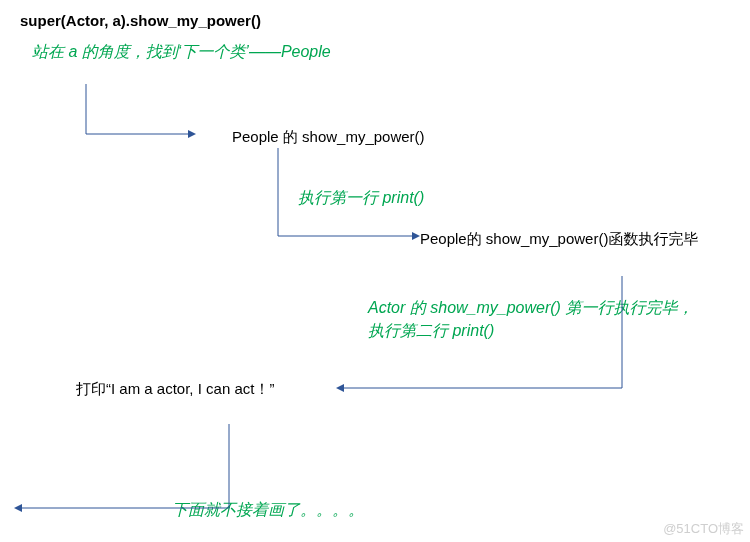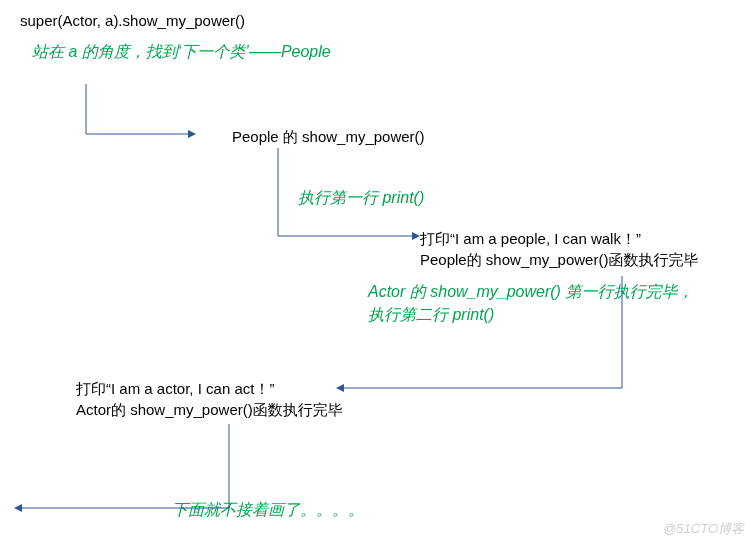--- a/index.html
+++ b/index.html
@@ -27,57 +27,54 @@
     font-size: 16px;
     white-space: nowrap;
     line-height: 1.45;
   }
   .watermark {
     position: absolute;
     right: 6px;
     bottom: 4px;
     color: #cfcfcf;
     font-size: 13px;
-    font-style: italic;
   }
   svg.arrows {
     position: absolute;
     left: 0; top: 0;
     width: 750px; height: 542px;
     pointer-events: none;
   }
   .arrow-line { stroke:#2f5597; stroke-width:1; fill:none; }
   .arrow-head { fill:#2f5597; }
 </style>
 </head>
 <body>
 
-<div class="node" style="left:20px; top:10px;">super(Actor, a).show_my_power()</div>
+<div class="node" style="left:20px; top:10px;font-weight:bold;">super(Actor, a).show_my_power()</div>
 
 <div class="comment" style="left:32px; top:40px;">
   <div>站在 a 的角度，找到‘下一个类’——People</div>
 </div>
 
 <div class="node" style="left:196px; top:126px;margin-left:36px;">People 的 show_my_power()</div>
 
 <div class="comment" style="left:298px; top:186px;">执行第一行 print()</div>
 
 <div class="node" style="left:420px; top:228px;">
-  <div>打印“I am a people, I can walk！”</div>
   <div>People的 show_my_power()函数执行完毕</div>
 </div>
 
-<div class="comment" style="left:368px; top:280px;">
+<div class="comment" style="left:368px; top:296px;">
   <div>Actor 的 show_my_power() 第一行执行完毕，</div>
   <div>执行第二行 print()</div>
 </div>
 
 <div class="node" style="left:76px; top:378px;">
   <div>打印“I am a actor, I can act！”</div>
-  <div>Actor的 show_my_power()函数执行完毕</div>
 </div>
 
 <div class="comment" style="left:172px; top:450px;margin-top:48px;">下面就不接着画了。。。。</div>
 
 <div class="watermark">@51CTO博客</div>
 
 <svg class="arrows">
 
   <polyline class="arrow-line" points="86,84 86,134 188,134"></polyline>
   <polygon class="arrow-head" points="188,130 196,134 188,138"></polygon>

